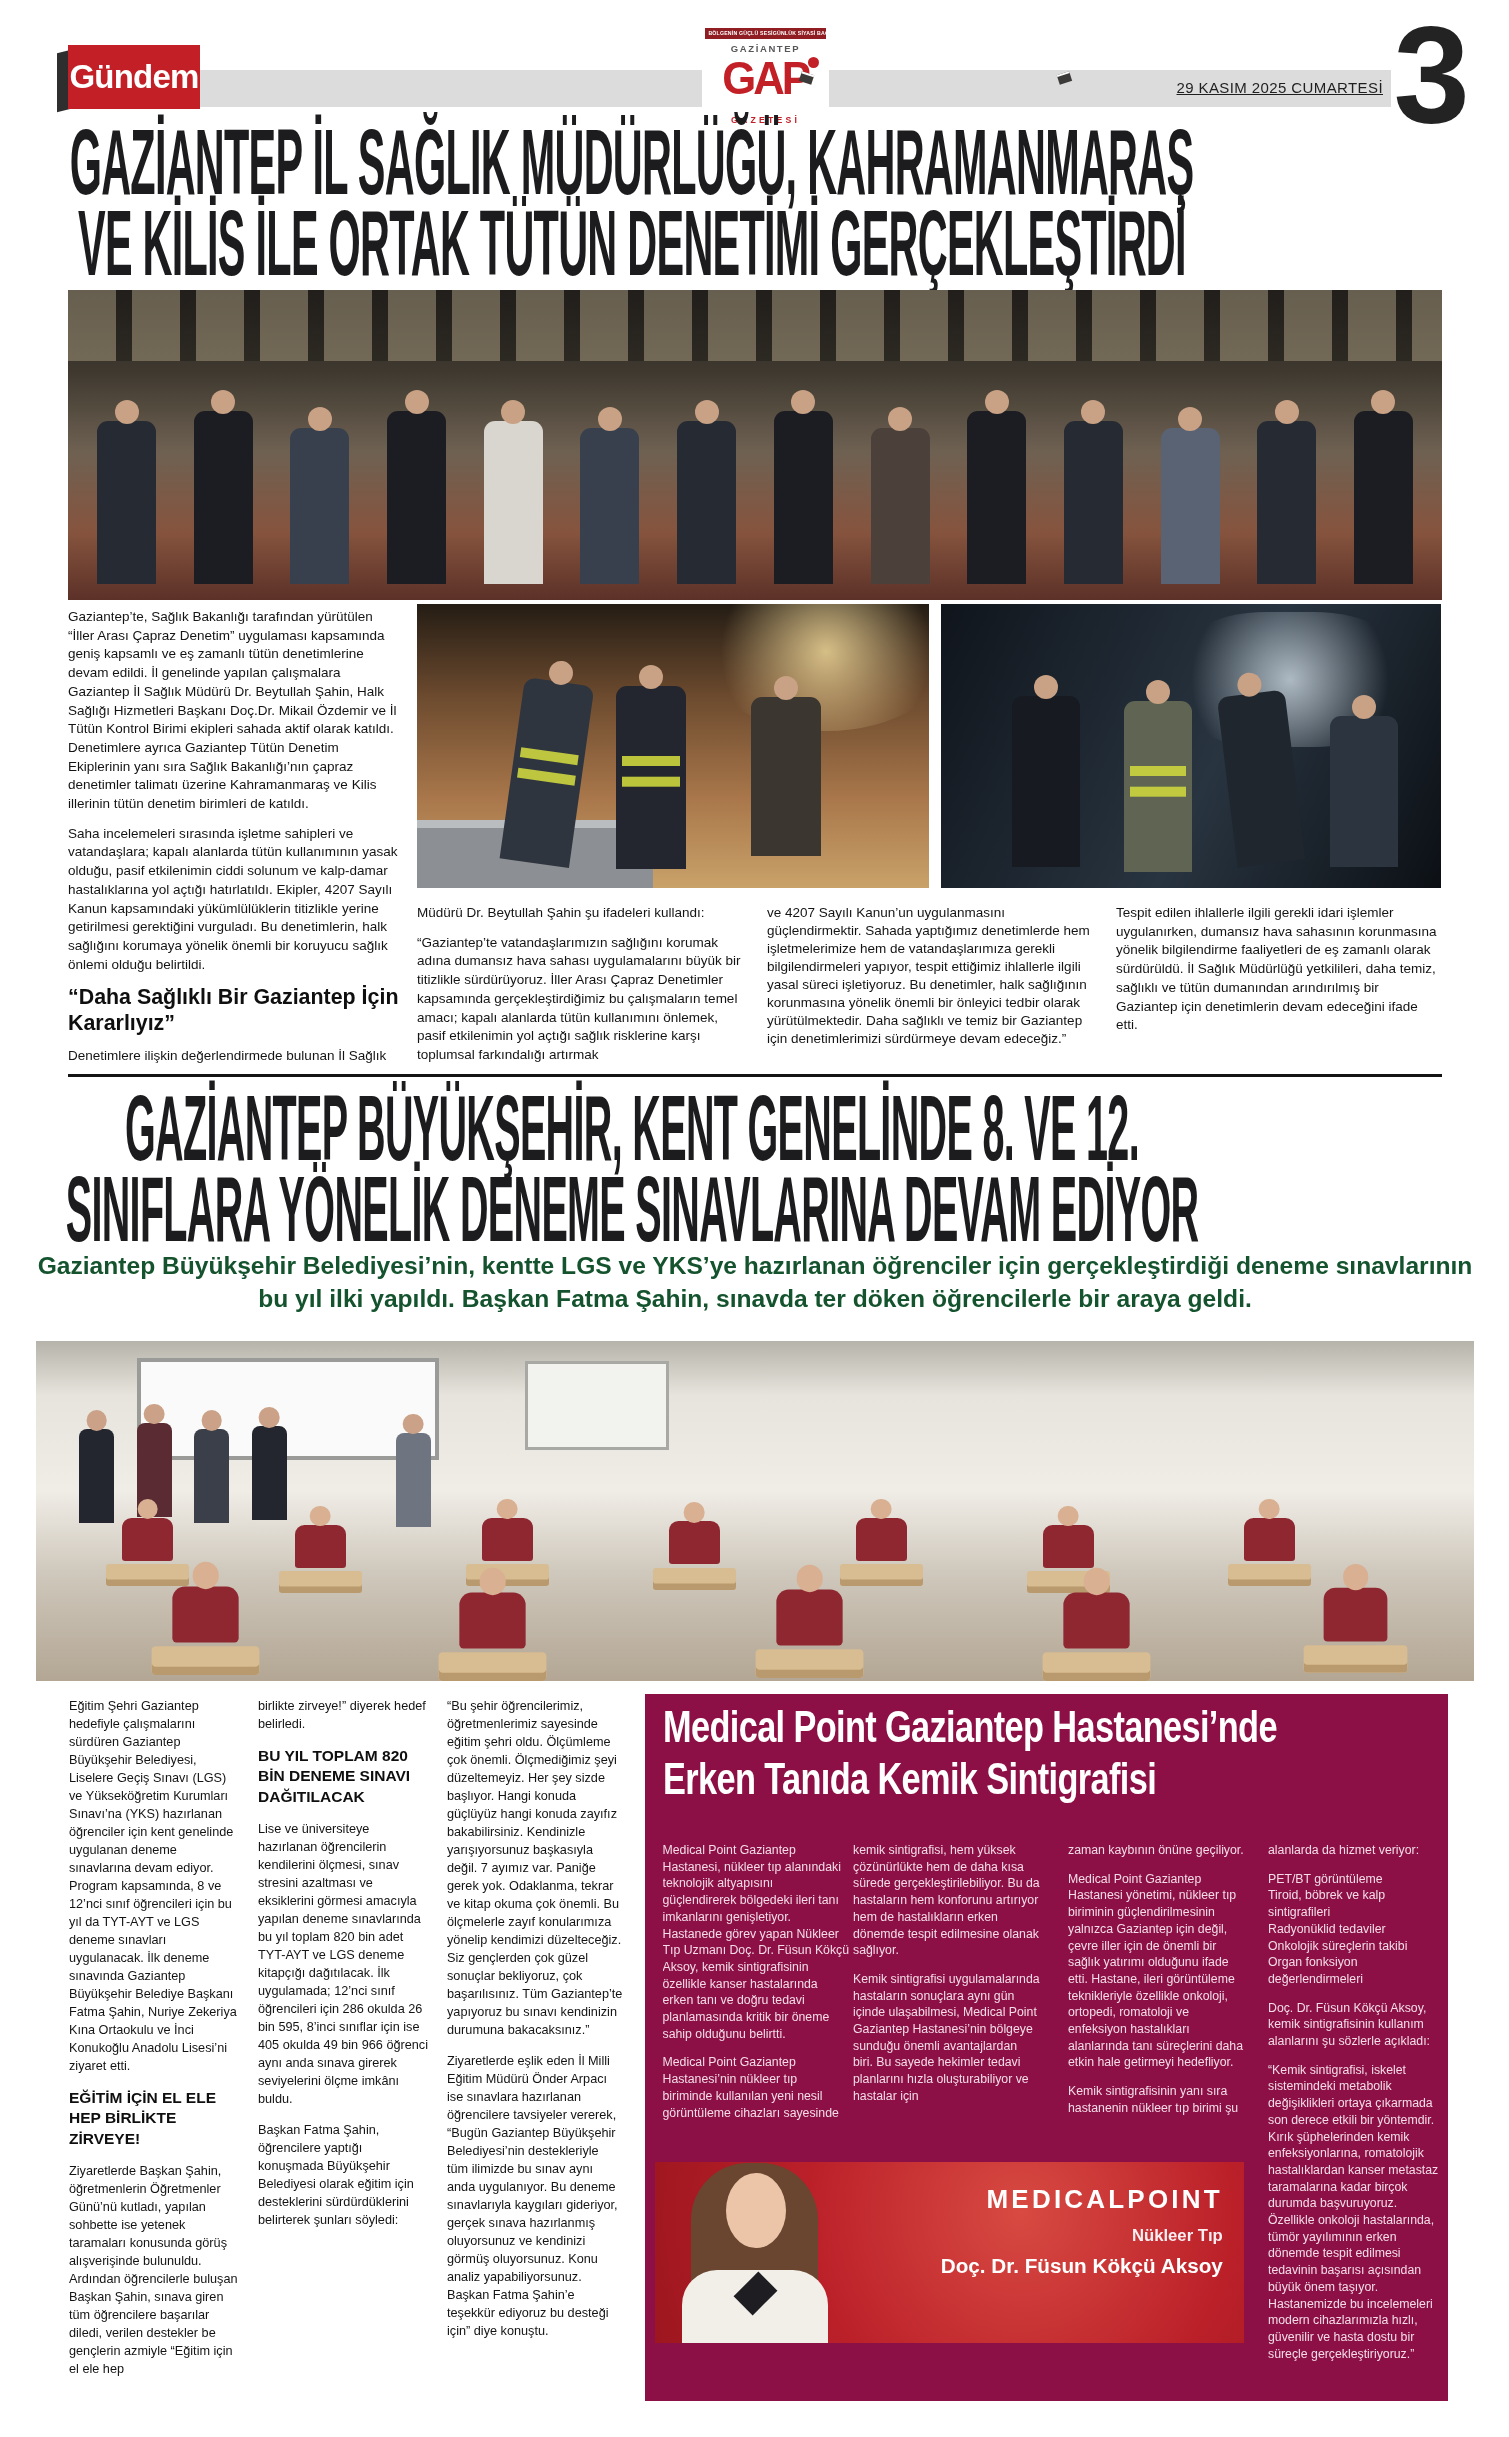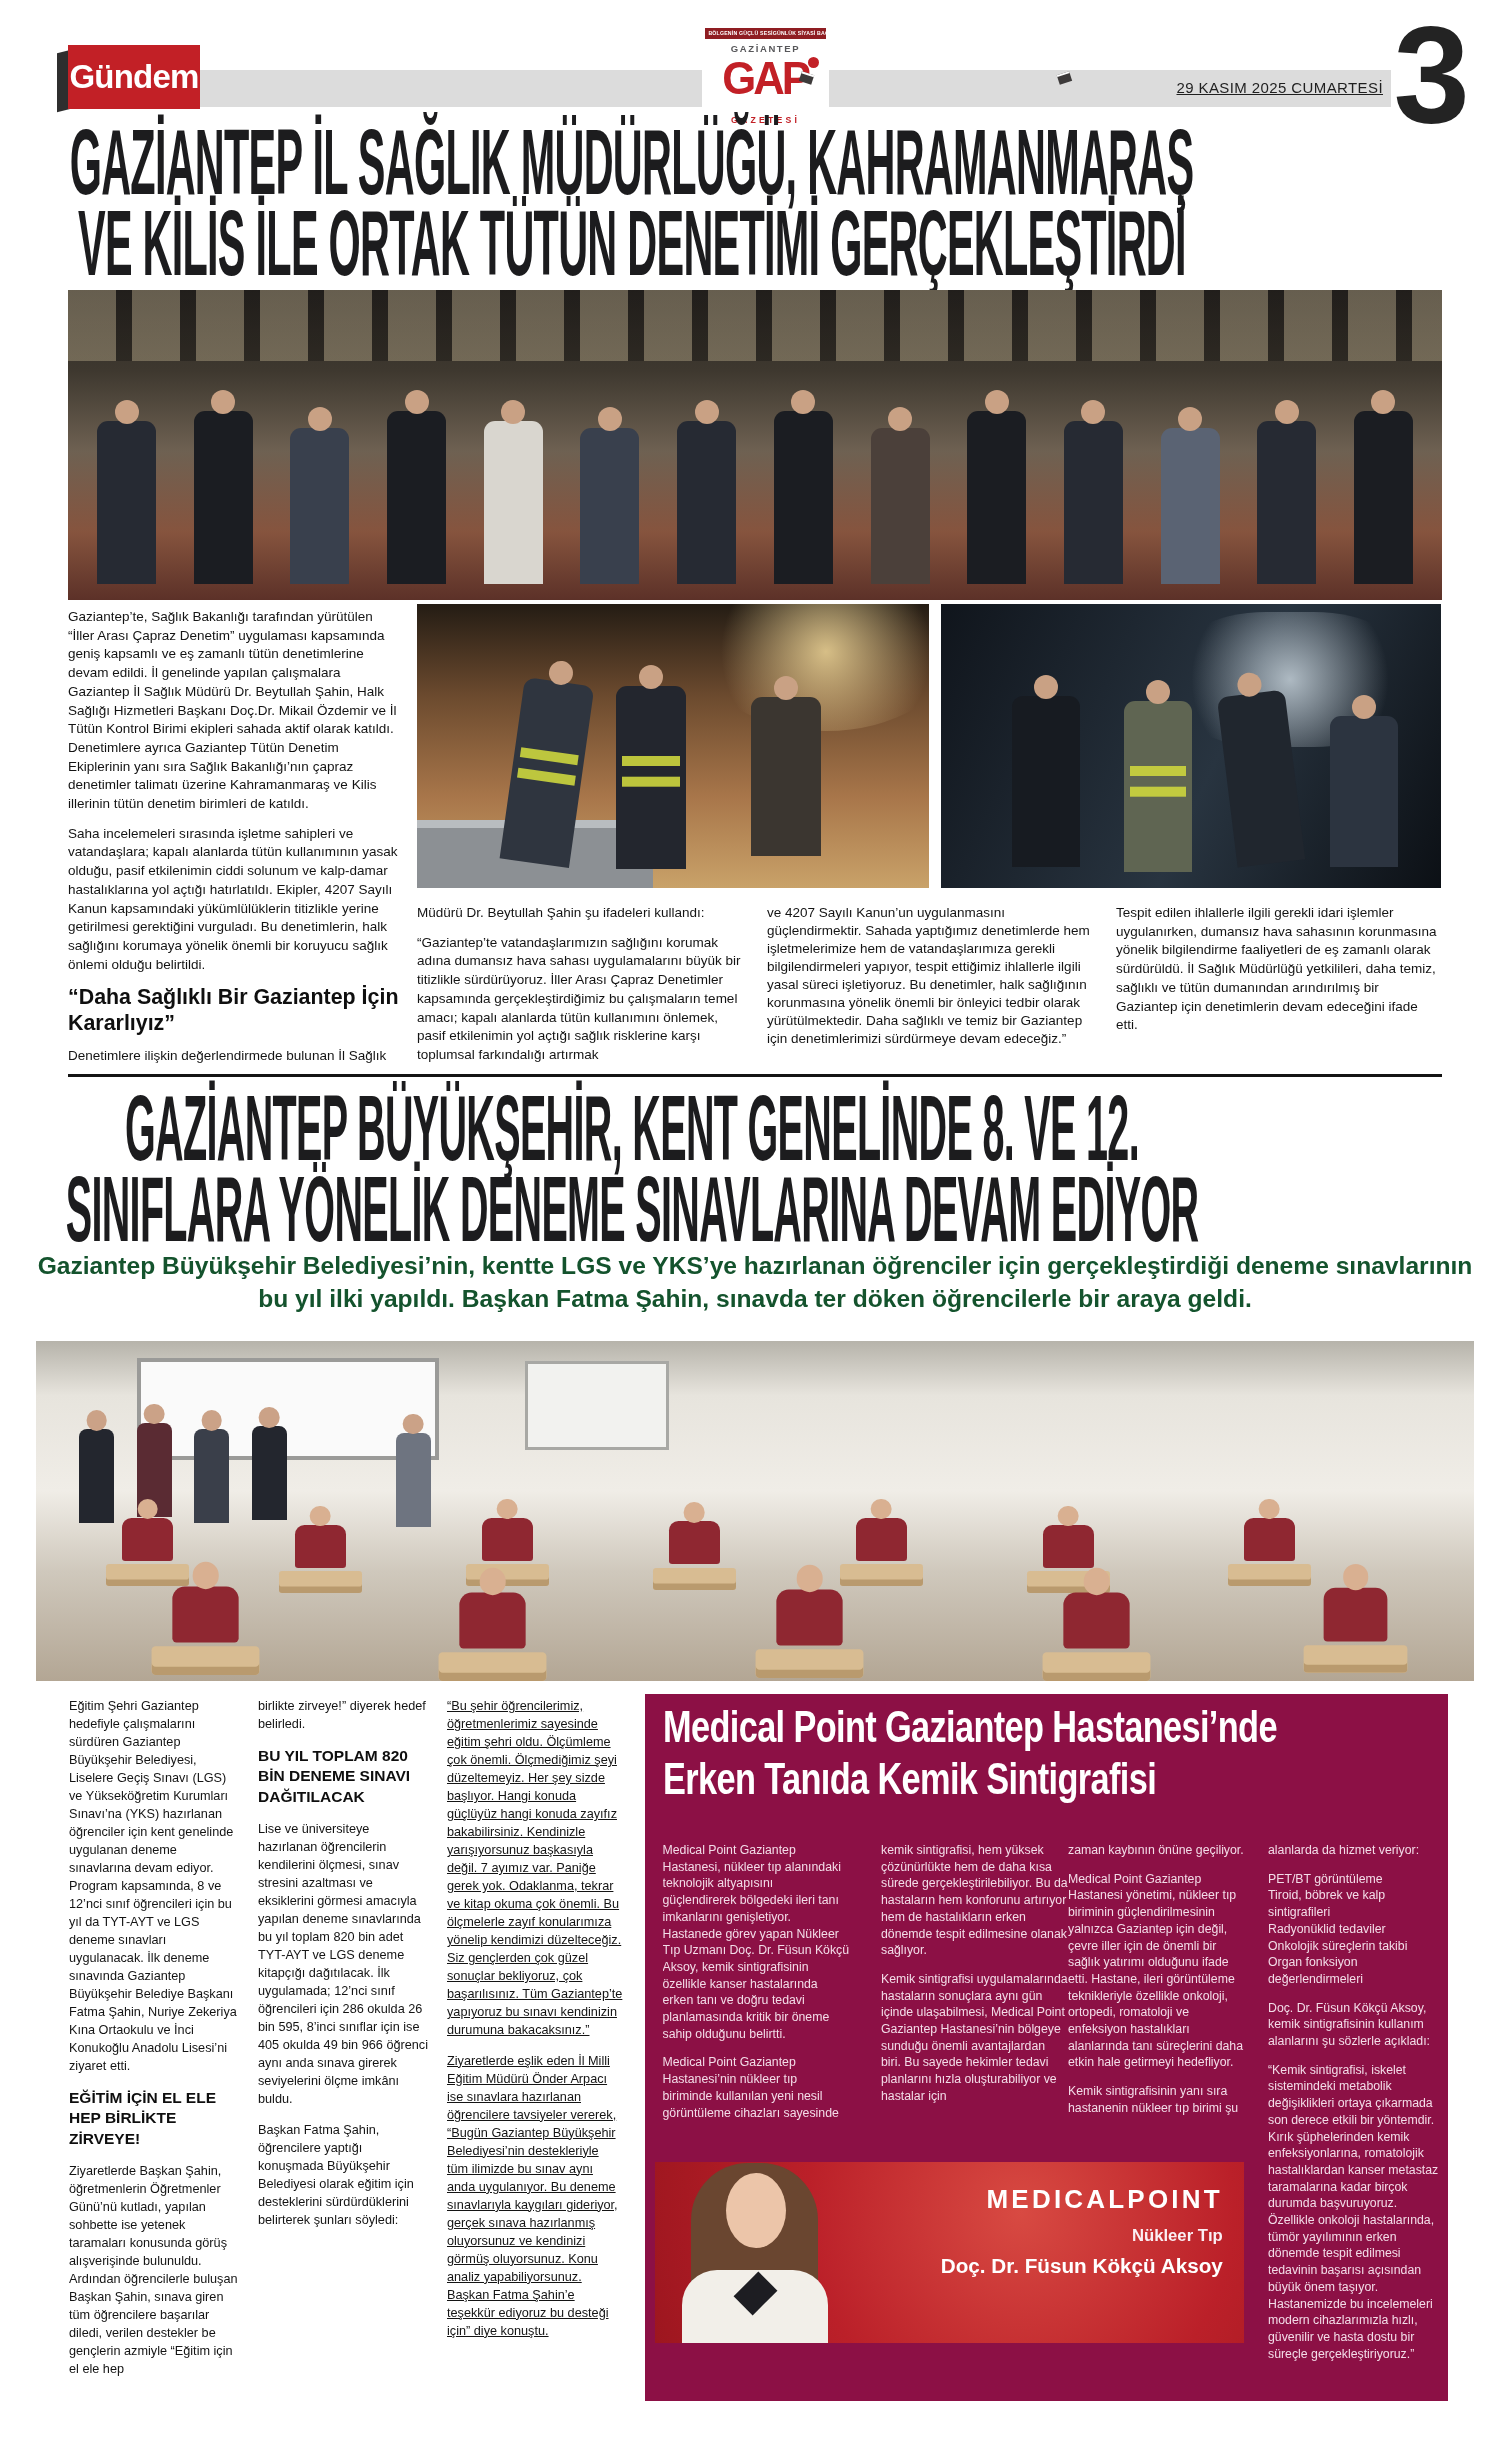--- a/index.html
+++ b/index.html
@@ -101,32 +101,32 @@
   .a1c3 { left:767px; top:904px; width:326px; height:168px; line-height:18px; }
   .a1c4 { left:1116px; top:904px; width:326px; height:168px; }
   .a1-subhead { font-size:21.4px; line-height:25.4px; font-weight:800; color:#0f0f0f; margin:4.8px 0 11px 0; }
 
   .rule { position:absolute; left:68px; top:1074px; width:1374px; height:3.2px; background:#141414; }
 
   .bcol { position:absolute; top:1697px; font-size:12.7px; line-height:18px; color:#141414; overflow:hidden; height:736px; }
   .bcol p { margin:0 0 12.7px 0; }
   .b1 { left:69px;  width:173px; }
   .b2 { left:258px; width:173px; }
-  .b3 { left:447px; width:176px;text-decoration:underline; }
+  .b3 { left:447px; width:176px; }
   .b-subhead { font-size:15.5px; line-height:20.7px; font-weight:800; color:#0e0e0e; margin:6.4px 0 12.7px 0; }
 
   
   .ad { position:absolute; left:645px; top:1694px; width:803px; height:707px; background:#8c1045; }
   .ad-hl { position:absolute; left:17.5px; top:11px; }
   .ad-hl div { height:52px; }
   .ad-hl span { display:inline-block; white-space:nowrap; font-size:44px; line-height:1; font-weight:800; letter-spacing:-0.8px; color:#ffffff; transform:scaleX(.78); transform-origin:left center; }
   .adcol { position:absolute; top:148px; font-size:12.3px; line-height:16.7px; color:#f3dce8; overflow:hidden; }
   .adcol p { margin:0 0 12px 0; }
   .adA { left:17.5px;  width:187px; height:342px; }
-  .adB { left:236px; width:187px; height:342px; }
+  .adB { left:208px; width:187px; height:342px; }
   .adC { left:423px; width:183px; height:548px; }
   .adD { left:623px; width:171px; height:647px; }
   .ad-list div { margin:0; }
 
   .ad-photo { position:absolute; left:9.5px; top:468px; width:589px; height:181px;
     background:radial-gradient(circle at 62% 28%, #d84a42 0%, #bb2029 55%, #9d161f 100%); overflow:hidden; }
   .doc-fig { position:absolute; left:19px; bottom:0; width:167px; height:191px; }
   .doc-hair { position:absolute; left:17.5px; top:11px; width:127px; height:180px; background:#6a4630; border-radius:57px 57px 27px 27px; }
   .doc-coat { position:absolute; left:8px; bottom:0; width:146px; height:73px; background:#f2efe9; border-radius:35px 35px 0 0; }
   .doc-collar { position:absolute; left:68px; bottom:32px; width:27px; height:35px; background:#1d1d22; transform:rotate(45deg); }

